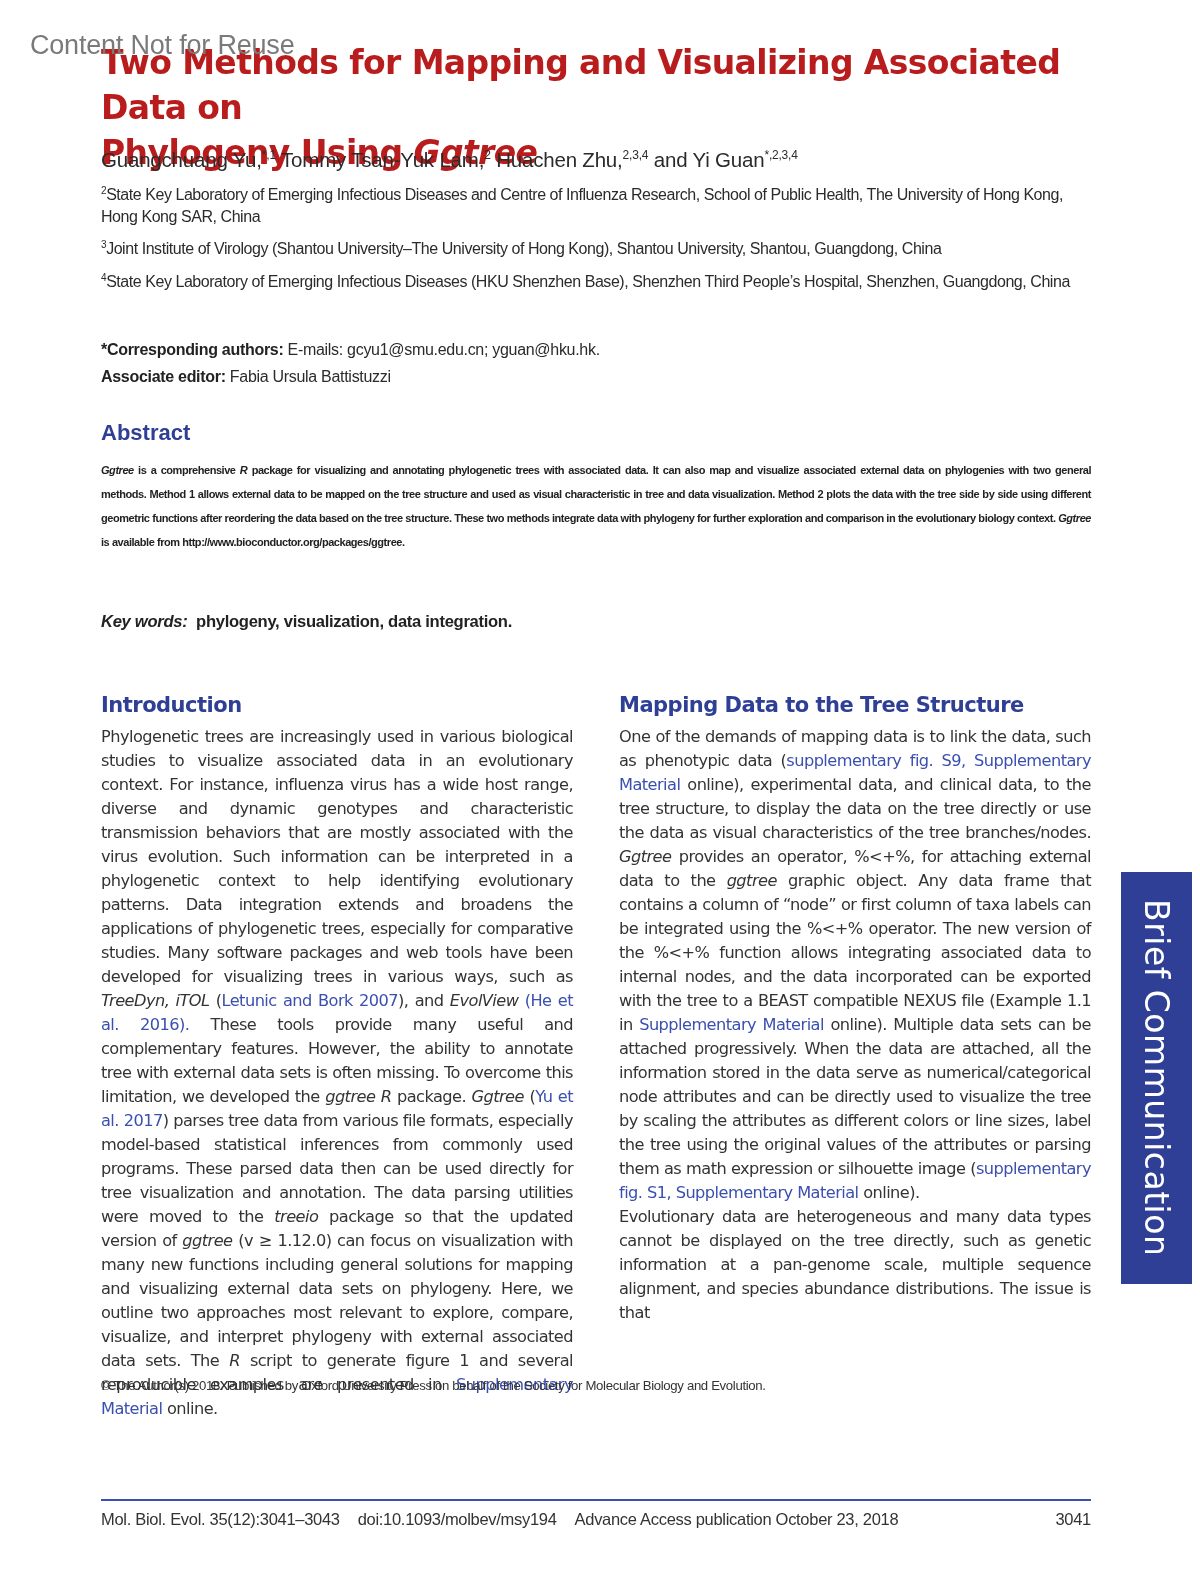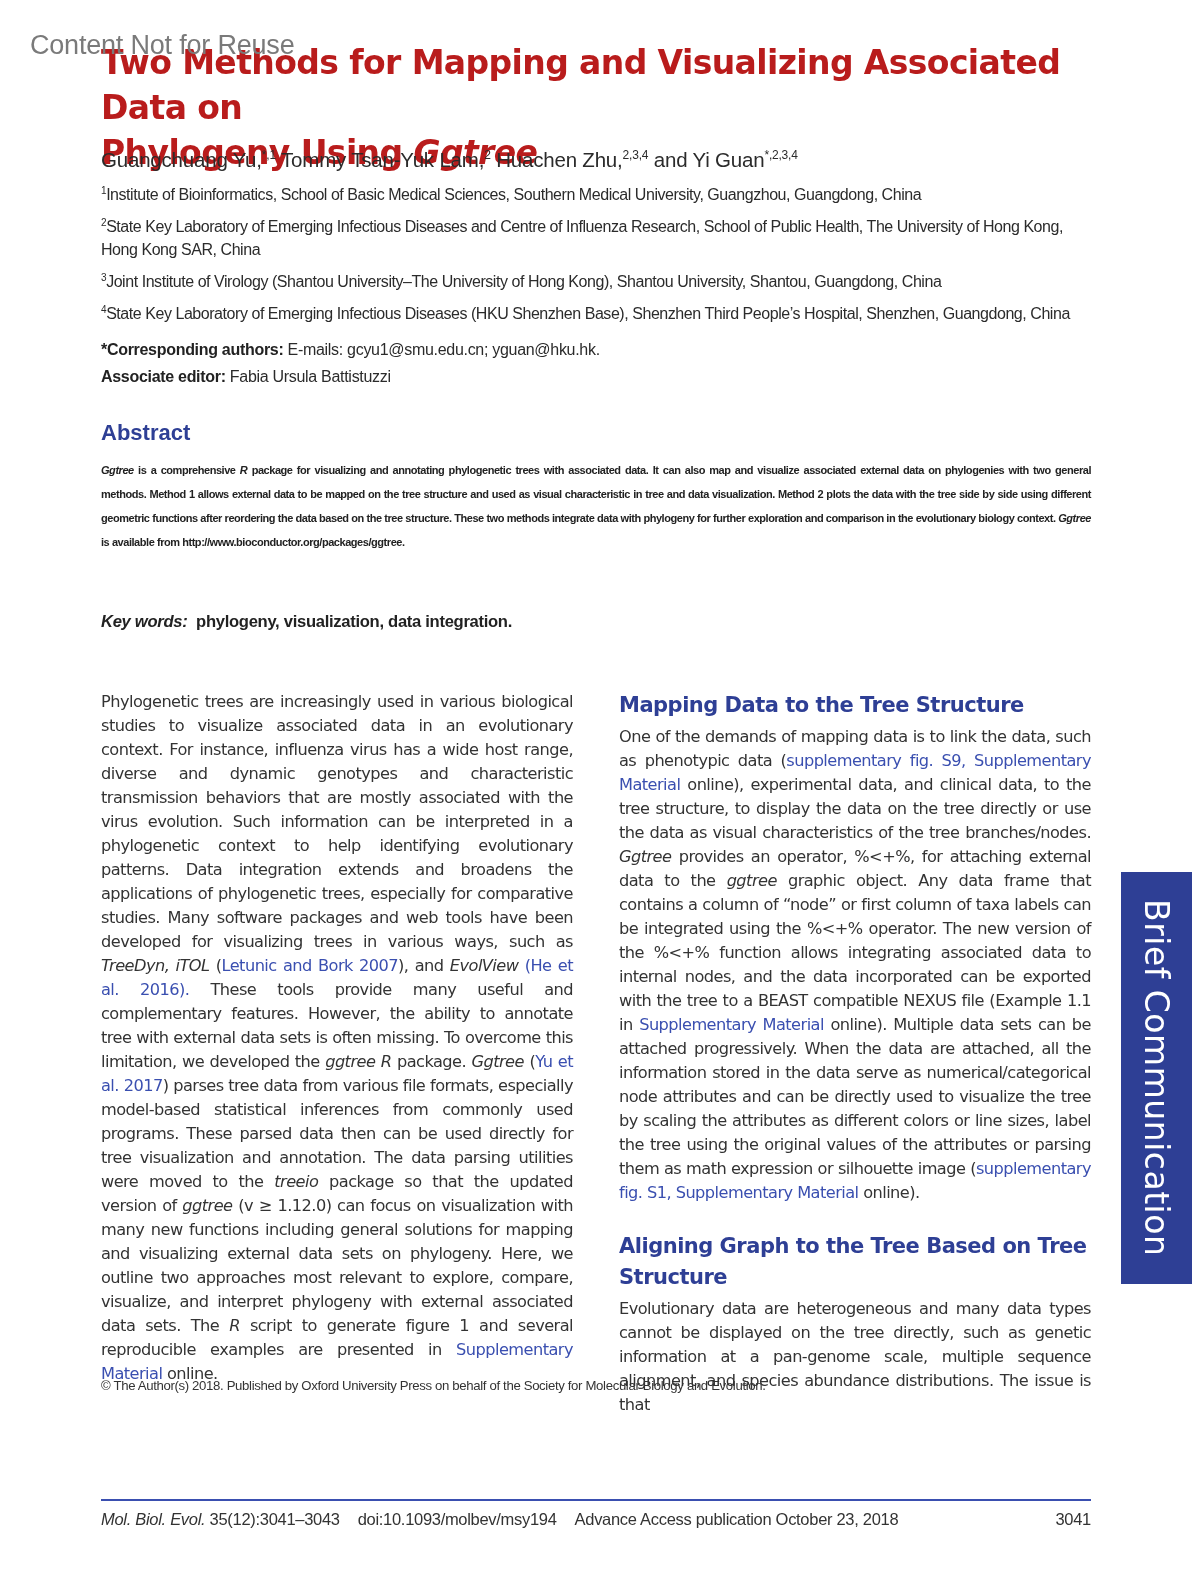--- a/index.html
+++ b/index.html
@@ -54,21 +54,21 @@
     position: absolute; left: 1121px; top: 872px; width: 71px; height: 412px; background: #2e3f95;
     display: flex; align-items: center; justify-content: center;
   }
   .side-tab span {
     color: #fff; font-family: "DejaVu Sans", sans-serif; font-size: 33px; letter-spacing: 0.5px;
     writing-mode: vertical-rl; white-space: nowrap;
   }
   .copyright { position: absolute; left: 101px; top: 1376px; font-size: 13.2px; line-height: 19px; color: #333; letter-spacing: -0.35px; }
   .footer-rule { position: absolute; left: 101px; top: 1499px; width: 990px; height: 2px; background: #3a4fb0; }
   .footer { position: absolute; left: 101px; top: 1510px; width: 990px; font-size: 16.5px; color: #333; letter-spacing: -0.3px; }
-  .footer .journal { font-style: italic; }
+  .footer .journal { }
   .footer .sp { display: inline-block; width: 18px; }
   .footer .page { position: absolute; right: 0; top: 0; }
 </style>
 </head>
 <body>
 
 <div class="watermark">Content Not for Reuse</div>
 
 <h1 class="title" style="margin:0;font-size:33px;">
   <span>Two Methods for Mapping and Visualizing Associated Data on</span><br>
@@ -76,48 +76,47 @@
 </h1>
 
 <div class="authors">
   <span>Guangchuang Yu,</span><sup>*,1</sup>
   <span> Tommy Tsan-Yuk Lam,</span><sup>2</sup>
   <span> Huachen Zhu,</span><sup>2,3,4</sup>
   <span> and Yi Guan</span><sup>*,2,3,4</sup>
 </div>
 
 <div class="affils">
-  <div class="affil"><sup>1</sup><span>Institute of Bioinformatics, School of Basic Medical Sciences, Southern Medical University, Guangzhou, Guangdong, China</span></div>
   <div class="affil"><sup>2</sup><span>State Key Laboratory of Emerging Infectious Diseases and Centre of Influenza Research, School of Public Health, The University of Hong Kong, Hong Kong SAR, China</span></div>
   <div class="affil"><sup>3</sup><span>Joint Institute of Virology (Shantou University–The University of Hong Kong), Shantou University, Shantou, Guangdong, China</span></div>
   <div class="affil"><sup>4</sup><span>State Key Laboratory of Emerging Infectious Diseases (HKU Shenzhen Base), Shenzhen Third People’s Hospital, Shenzhen, Guangdong, China</span></div>
 </div>
 
 <div class="corr">
   <b class="lbl">*Corresponding authors:</b><span> E-mails: gcyu1@smu.edu.cn; yguan@hku.hk.</span>
 </div>
 <div class="assoc">
   <b class="lbl">Associate editor:</b><span> Fabia Ursula Battistuzzi</span>
 </div>
 
 <h2 class="h-abstract" style="margin:0;">Abstract</h2>
 <p class="abstract" style="margin:0;"><i>Ggtree</i><span> is a comprehensive </span><i>R</i><span> package for visualizing and annotating phylogenetic trees with associated data. It can also map and visualize associated external data on phylogenies with two general methods. Method 1 allows external data to be mapped on the tree structure and used as visual characteristic in tree and data visualization. Method 2 plots the data with the tree side by side using different geometric functions after reordering the data based on the tree structure. These two methods integrate data with phylogeny for further exploration and comparison in the evolutionary biology context. </span><i>Ggtree</i><span> is available from http://www.bioconductor.org/packages/ggtree.</span></p>
 
 <div class="keywords">
   <i>Key words:</i><span style="white-space:pre;">  phylogeny, visualization, data integration.</span>
 </div>
 
 <div class="col col-left">
+  <h3 class="sec-h">Introduction</h3>
   <p class="body-text"><span>Phylogenetic trees are increasingly used in various biological studies to visualize associated data in an evolutionary context. For instance, influenza virus has a wide host range, diverse and dynamic genotypes and characteristic transmission behaviors that are mostly associated with the virus evolution. Such information can be interpreted in a phylogenetic context to help identifying evolutionary patterns. Data integration extends and broadens the applications of phylogenetic trees, especially for comparative studies. Many software packages and web tools have been developed for visualizing trees in various ways, such as </span><i>TreeDyn, iTOL</i><span> (</span><a class="ref">Letunic and Bork 2007</a><span>), and </span><i>EvolView</i><span> </span><a class="ref">(He et al. 2016).</a><span> These tools provide many useful and complementary features. However, the ability to annotate tree with external data sets is often missing. To overcome this limitation, we developed the </span><i>ggtree R</i><span> package. </span><i>Ggtree</i><span> (</span><a class="ref">Yu et al. 2017</a><span>) parses tree data from various file formats, especially model-based statistical inferences from commonly used programs. These parsed data then can be used directly for tree visualization and annotation. The data parsing utilities were moved to the </span><i>treeio</i><span> package so that the updated version of </span><i>ggtree</i><span> (v ≥ 1.12.0) can focus on visualization with many new functions including general solutions for mapping and visualizing external data sets on phylogeny. Here, we outline two approaches most relevant to explore, compare, visualize, and interpret phylogeny with external associated data sets. The </span><i>R</i><span> script to generate figure 1 and several reproducible examples are presented in </span><a class="ref">Supplementary Material</a><span> online.</span></p>
 </div>
 
 <div class="col col-right">
   <h3 class="sec-h">Mapping Data to the Tree Structure</h3>
   <p class="body-text"><span>One of the demands of mapping data is to link the data, such as phenotypic data (</span><a class="ref">supplementary fig. S9, Supplementary Material</a><span> online), experimental data, and clinical data, to the tree structure, to display the data on the tree directly or use the data as visual characteristics of the tree branches/nodes. </span><i>Ggtree</i><span> provides an operator, %&lt;+%, for attaching external data to the </span><i>ggtree</i><span> graphic object. Any data frame that contains a column of “node” or first column of taxa labels can be integrated using the %&lt;+% operator. The new version of the %&lt;+% function allows integrating associated data to internal nodes, and the data incorporated can be exported with the tree to a BEAST compatible NEXUS file (Example 1.1 in </span><a class="ref">Supplementary Material</a><span> online). Multiple data sets can be attached progressively. When the data are attached, all the information stored in the data serve as numerical/categorical node attributes and can be directly used to visualize the tree by scaling the attributes as different colors or line sizes, label the tree using the original values of the attributes or parsing them as math expression or silhouette image (</span><a class="ref">supplementary fig. S1, Supplementary Material</a><span> online).</span></p>
-  <h3 class="sec-h" style="margin-top:26px;">Aligning Graph to the Tree Based on Tree Structure</h3>
   <p class="body-text">Evolutionary data are heterogeneous and many data types cannot be displayed on the tree directly, such as genetic information at a pan-genome scale, multiple sequence alignment, and species abundance distributions. The issue is that</p>
 </div>
 
 <div class="side-tab">
   <span>Brief Communication</span>
 </div>
 
 <div class="copyright">
   <div>© The Author(s) 2018. Published by Oxford University Press on behalf of the Society for Molecular Biology and Evolution.</div>
 </div>

